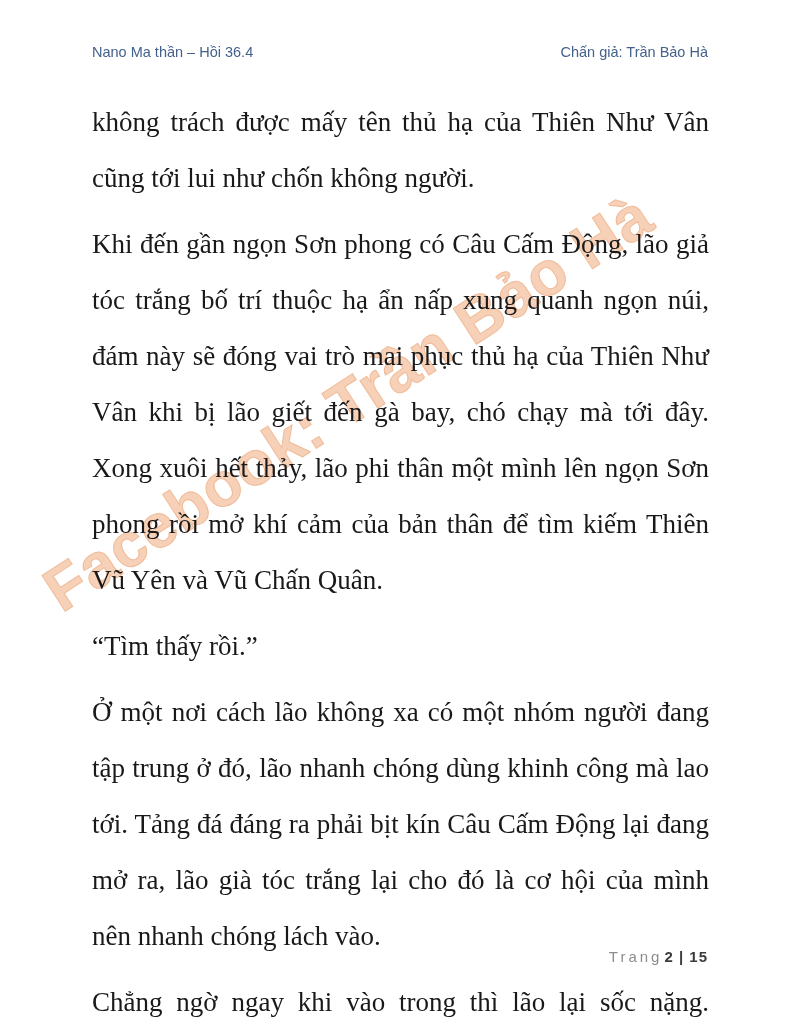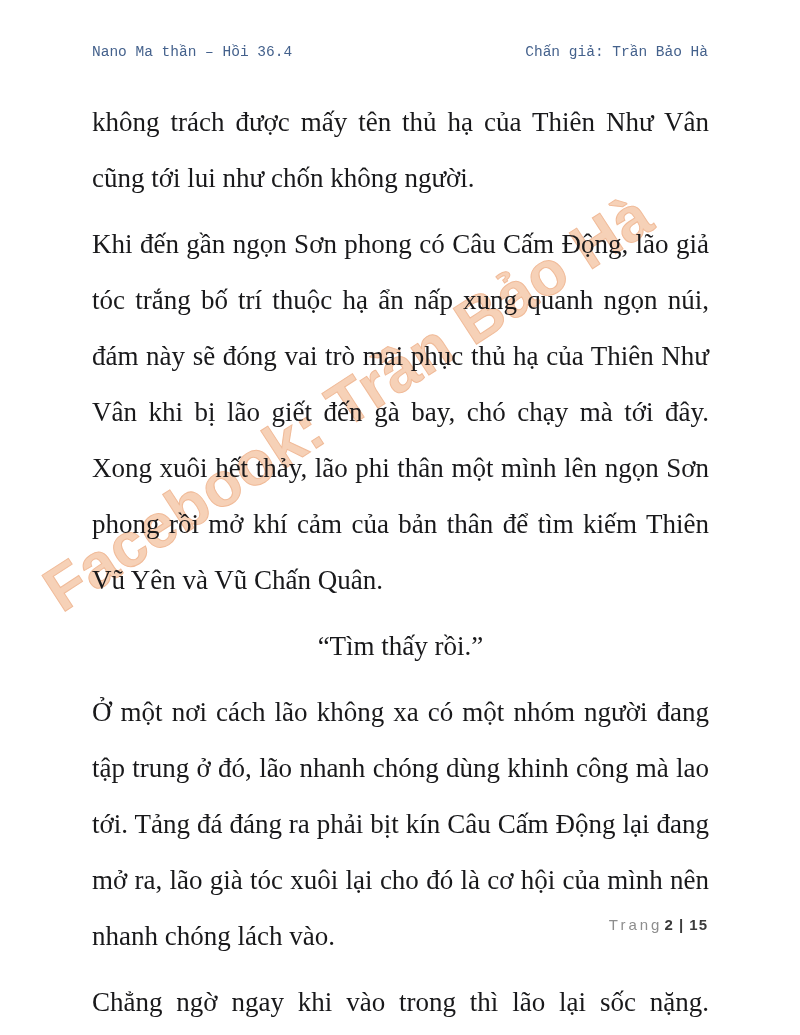--- a/index.html
+++ b/index.html
@@ -51,21 +51,21 @@
   
   .header {
     position: absolute;
     left: 92px;
     top: 44px;
     width: 616px;
     display: flex;
     justify-content: space-between;
     align-items: baseline;
     z-index: 3;
-    font-family: Liberation Mono, monospace;
+    font-family: Liberation Sans, sans-serif;
     font-size: 14.5px;
     color: #44618c;
   }
 
   .header-left,
   .header-right {
     white-space: nowrap;
   }
 
   
@@ -84,28 +84,28 @@
   }
 
   .content p {
     margin: 0 0 10px 0;
     padding: 0;
     text-align: justify;
   }
 
   .content p.last-line,
   .content p.short {
-    text-align: center;
+    text-align: left;
   }
 
   
   .footer {
     position: absolute;
     left: 92px;
-    top: 916px;
+    top: 948px;
     width: 616px;
     text-align: right;
     z-index: 3;
     font-family: "Liberation Sans", "DejaVu Sans", sans-serif;
     font-size: 15px;
   }
 
   .footer-label {
     color: #8d8d8d;
     letter-spacing: 3px;
@@ -129,21 +129,21 @@
 
   <div class="header">
     <div class="header-left">Nano Ma thần – Hồi 36.4</div>
     <div class="header-right">Chấn giả: Trần Bảo Hà</div>
   </div>
 
   <div class="content">
     <p>không trách được mấy tên thủ hạ của Thiên Như Vân cũng tới lui như chốn không người.</p>
     <p>Khi đến gần ngọn Sơn phong có Câu Cấm Động, lão giả tóc trắng bố trí thuộc hạ ẩn nấp xung quanh ngọn núi, đám này sẽ đóng vai trò mai phục thủ hạ của Thiên Như Vân khi bị lão giết đến gà bay, chó chạy mà tới đây. Xong xuôi hết thảy, lão phi thân một mình lên ngọn Sơn phong rồi mở khí cảm của bản thân để tìm kiếm Thiên Vũ Yên và Vũ Chấn Quân.</p>
     <p class="short">“Tìm thấy rồi.”</p>
-    <p>Ở một nơi cách lão không xa có một nhóm người đang tập trung ở đó, lão nhanh chóng dùng khinh công mà lao tới. Tảng đá đáng ra phải bịt kín Câu Cấm Động lại đang mở ra, lão già tóc xuôi lại cho đó là cơ hội của mình nên nhanh chóng lách vào.</p>
+    <p>Ở một nơi cách lão không xa có một nhóm người đang tập trung ở đó, lão nhanh chóng dùng khinh công mà lao tới. Tảng đá đáng ra phải bịt kín Câu Cấm Động lại đang mở ra, lão già tóc trắng lại cho đó là cơ hội của mình nên nhanh chóng lách vào.</p>
     <p>Chẳng ngờ ngay khi vào trong thì lão lại sốc nặng. Dường như người ta chờ lão bước vào đây từ lâu lắm rồi. Bởi ngay khi lão bước vào thì từ bóng tối đi ra 3 vị Giáo đầu võ công của Ma Đạo Quan, họ lần lượt rút gươm của mình ra.</p>
   </div>
 
   <div class="footer">
     <span class="footer-label">Trang</span><span class="footer-pages">2 | 15</span>
   </div>
 
 </div>
 
 </body></html>

